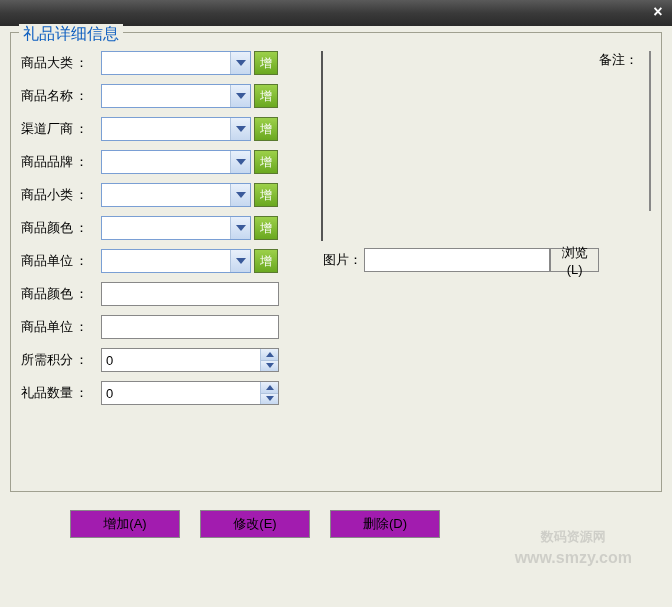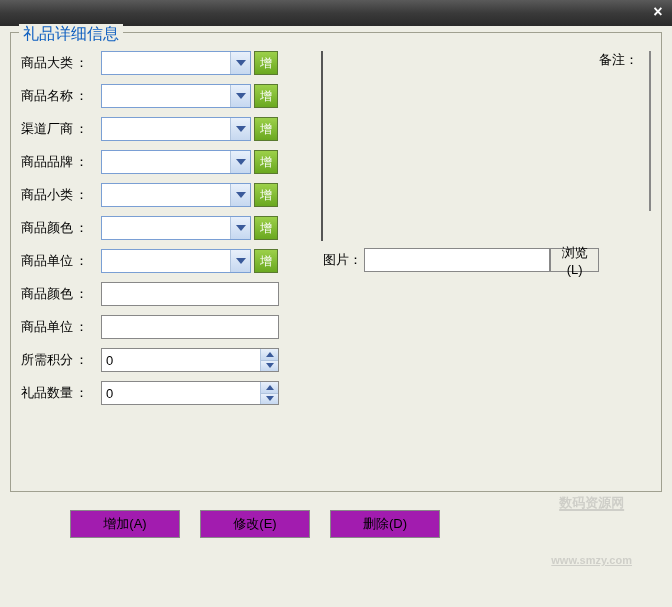--- a/index.html
+++ b/index.html
@@ -93,23 +93,23 @@
       display: flex; gap: 20px; padding: 18px 0 0 60px;
     }
     .bottom-btns .btn {
       width: 110px; height: 28px; border: 1px solid #888; background: #a21caf;
       cursor: pointer; display: flex; align-items: center; justify-content: center;
     }
     
     .watermark {
       position: absolute; right: 40px; bottom: 40px; pointer-events: none;
       opacity: 0.3; font-size: 26px; color: #888; font-weight: bold;
-      text-align: center; line-height: 1.2; text-decoration: underline;
-    }
-    .watermark .small { font-size: 11px; display: block; margin-top: 40px; }
+      text-align: center; line-height: 1.2;
+    }
+    .watermark .small { font-size: 16px; display: block; }
   </style>
 </head>
 <body>
 
 <div class="titlebar">
   <div class="close">×</div>
 </div>
 
 <div class="content">
   <div class="groupbox">

